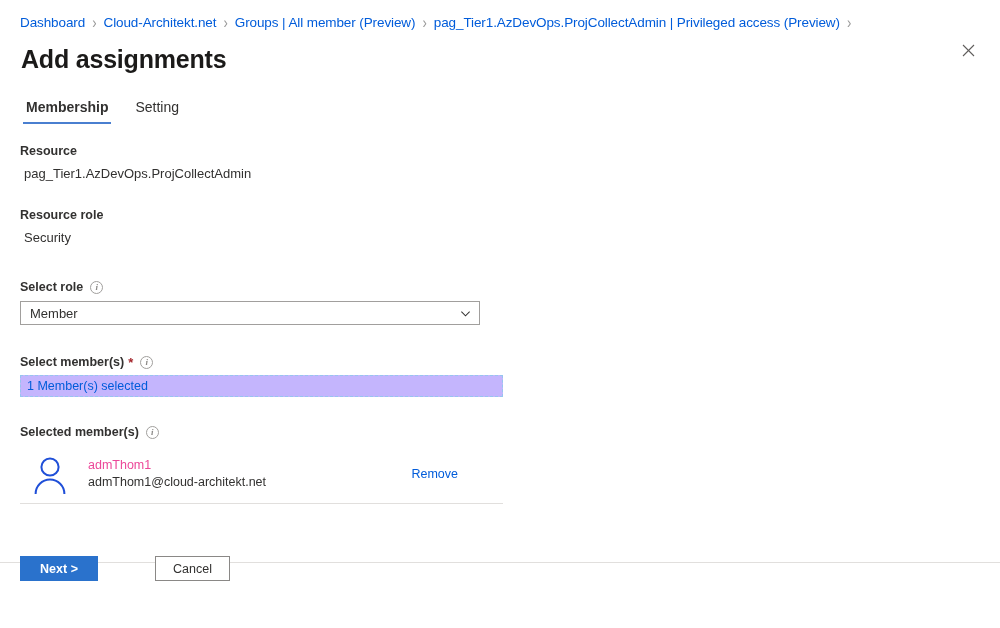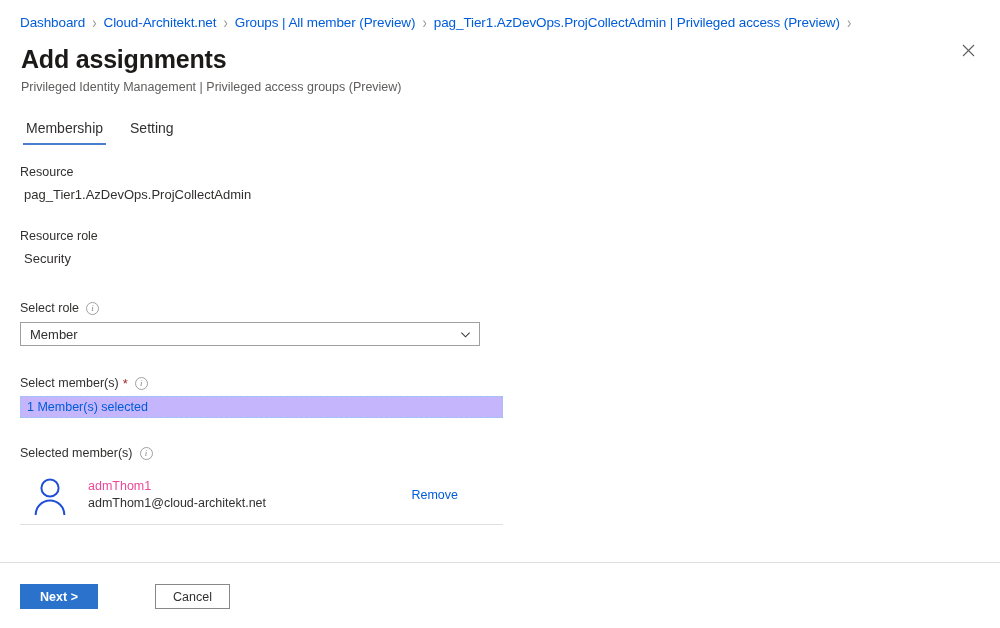--- a/index.html
+++ b/index.html
@@ -80,39 +80,39 @@
   .tab {
     font-size: 14px;
     color: #323130;
     padding: 0 4px 8px 4px;
     margin-right: 19px;
     cursor: pointer;
     position: relative;
     line-height: 18px;
   }
   .tab.active {
-    font-weight: 400;
+    font-weight: 700;
   }
   .tab.active::after {
     content: "";
     position: absolute;
     left: 1px;
     right: 1px;
     bottom: 0;
     height: 2px;
     background: #4a7fd0;
   }
 
   
   .content {
     padding: 0 0 0 20px;
   }
   .field-label {
     font-size: 12.5px;
-    font-weight: 400;
+    font-weight: 700;
     color: #323130;
     display: flex;
     align-items: center;
     line-height: 16px;
   }
   .required-star {
     color: #a4262c;
     margin-left: 4px;
     font-size: 13px;
     line-height: 13px;
@@ -237,21 +237,21 @@
     position: absolute;
     left: 0;
     right: 0;
     top: 562px;
     height: 1px;
     background: #e1dfdd;
   }
   .footer {
     position: absolute;
     left: 20px;
-    top: 584px;
+    top: 556px;
     display: flex;
     align-items: flex-start;
   }
   .btn {
     height: 25px;
     min-width: 75px;
     font-size: 12.5px;
     font-family: "Liberation Sans", sans-serif;
     display: inline-flex;
     align-items: center;
@@ -284,21 +284,20 @@
   <span class="crumb">Cloud-Architekt.net</span>
   <span class="crumb-sep">›</span>
   <span class="crumb">Groups | All member (Preview)</span>
   <span class="crumb-sep">›</span>
   <span class="crumb">pag_Tier1.AzDevOps.ProjCollectAdmin | Privileged access (Preview)</span>
   <span class="crumb-sep">›</span>
 </div>
 
 <div class="title-area">
   <div class="page-title">Add assignments</div>
-  <div class="page-subtitle">Privileged Identity Management | Privileged access groups (Preview)</div>
 </div>
 
 <div class="close-button">
   <svg width="13" height="13" viewBox="0 0 13 13">
     <line x1="1" y1="1" x2="12" y2="12" stroke="#605e5c" stroke-width="1.1"></line>
     <line x1="12" y1="1" x2="1" y2="12" stroke="#605e5c" stroke-width="1.1"></line>
   </svg>
 </div>
 
 <div class="tabs">

